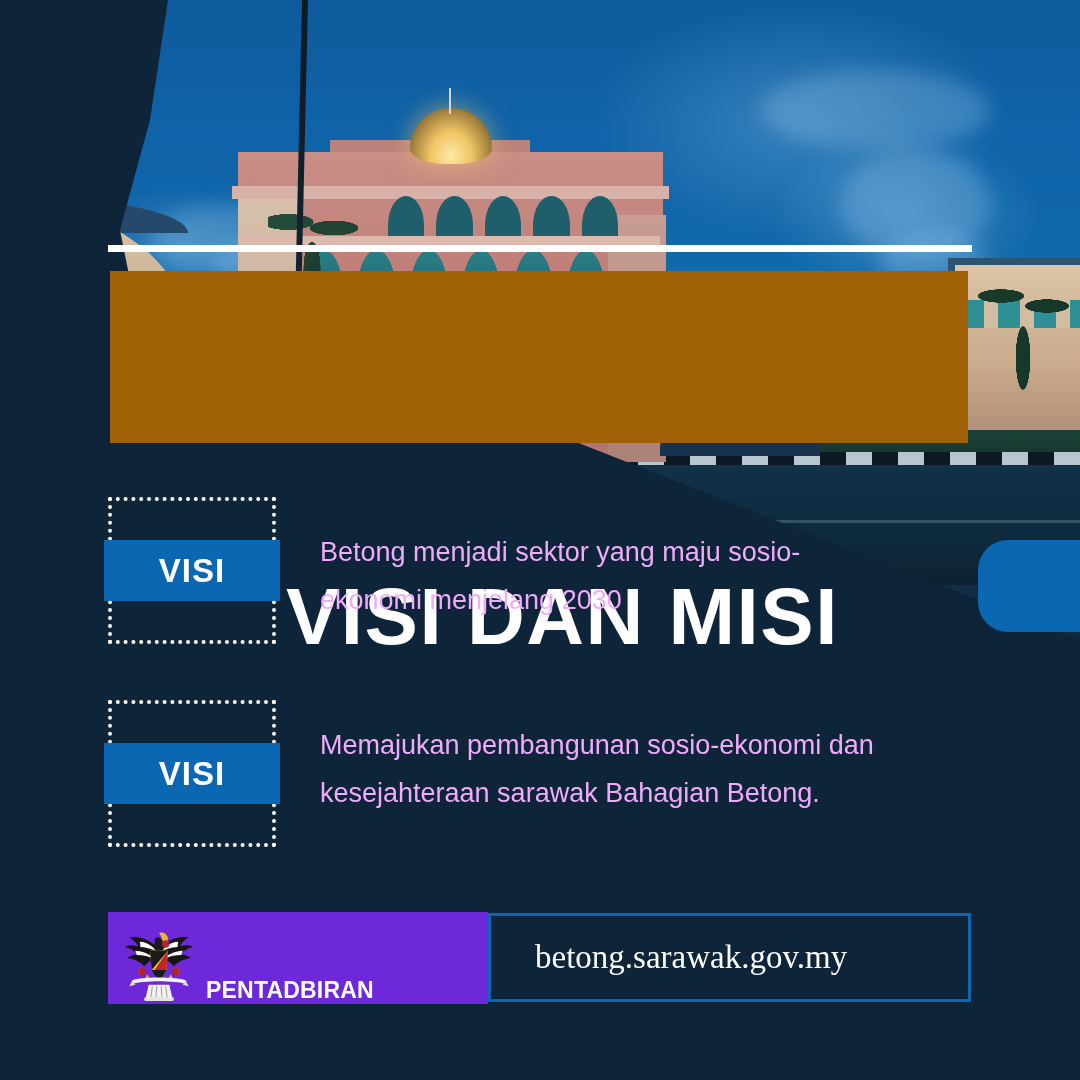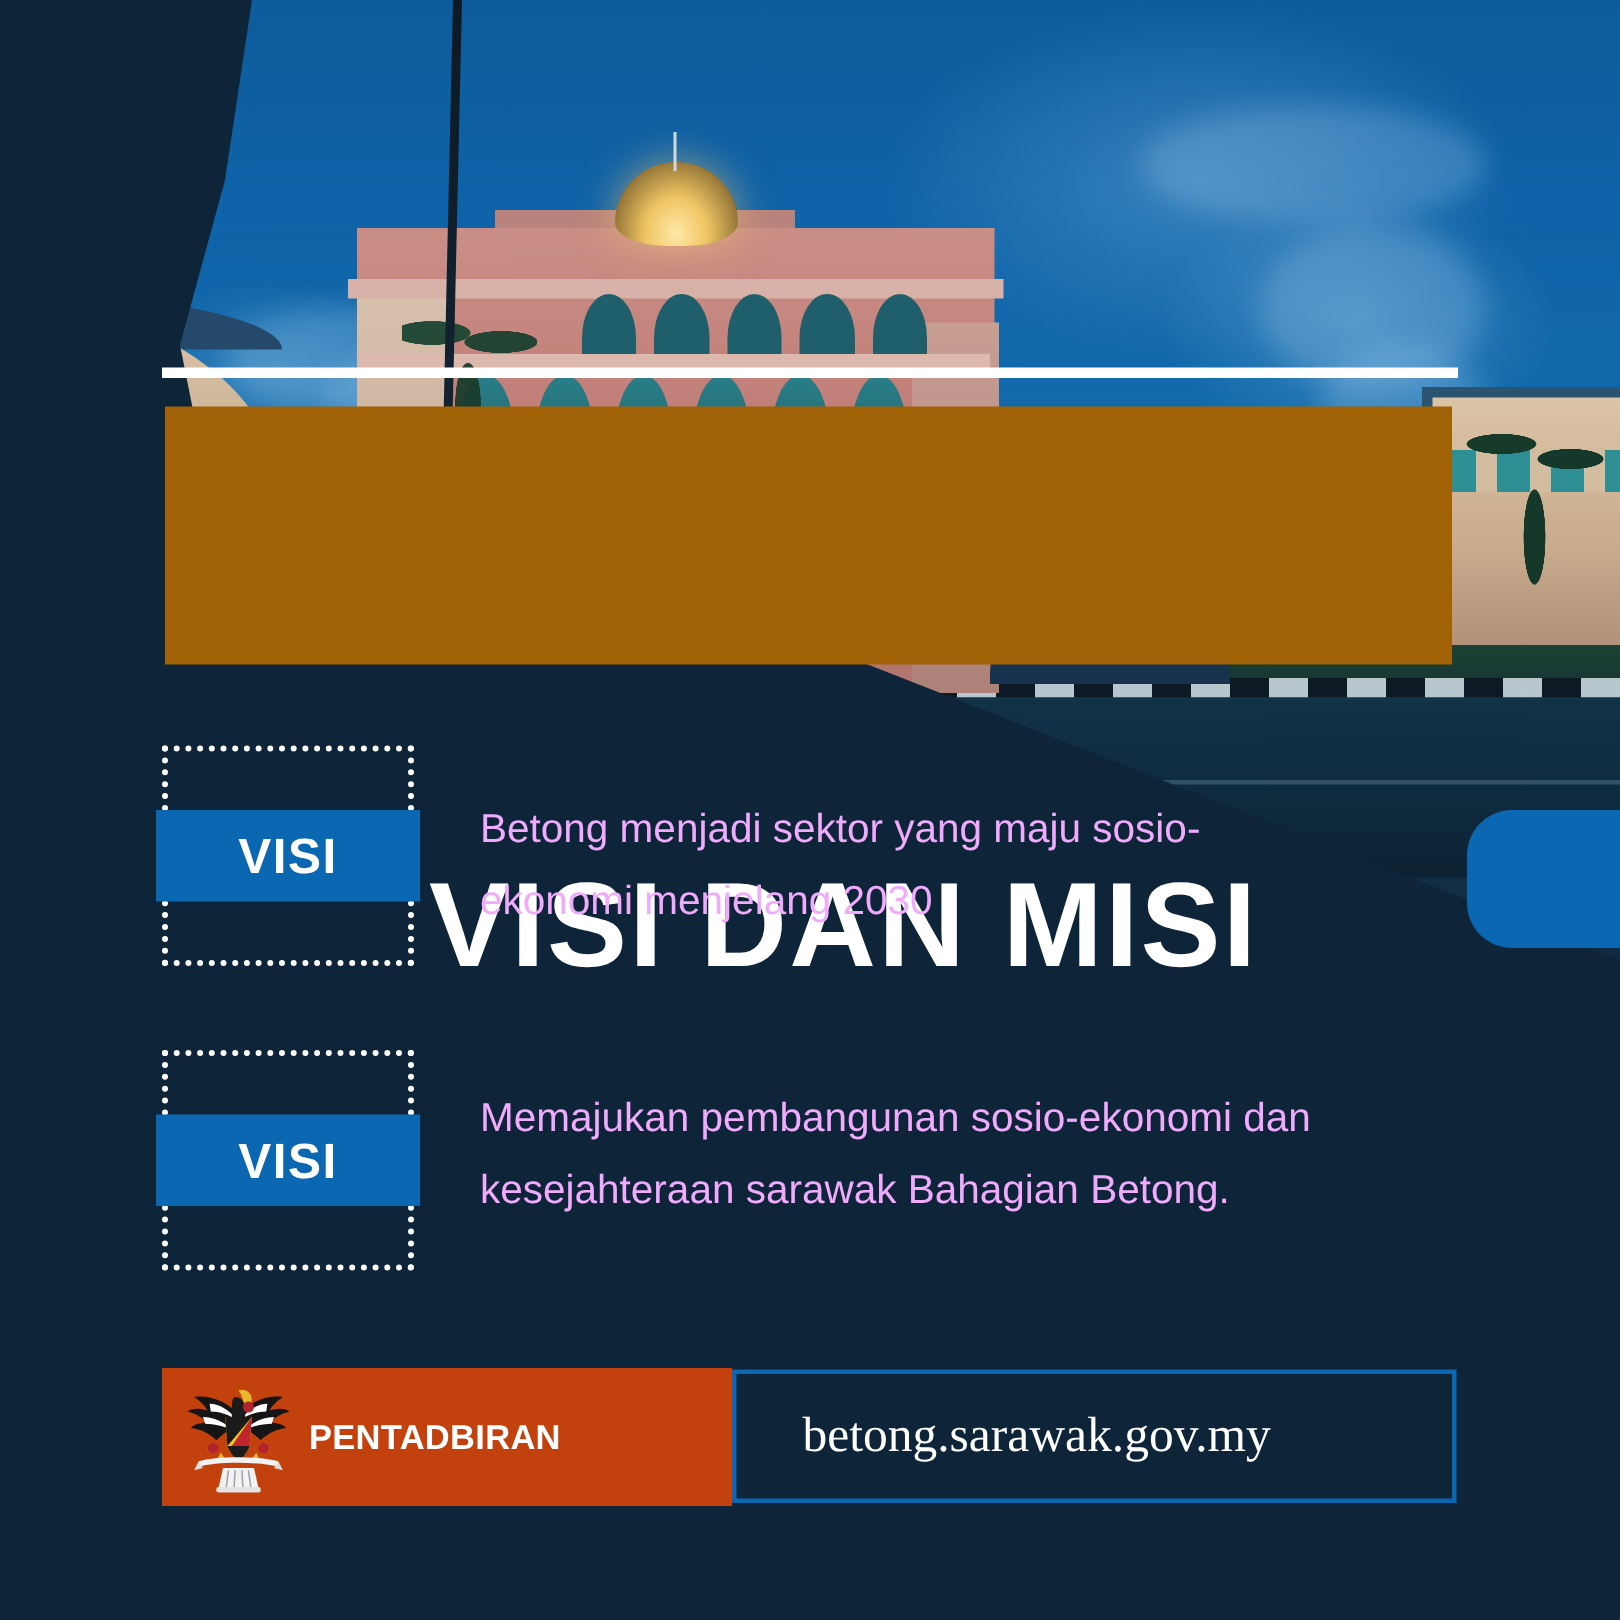--- a/index.html
+++ b/index.html
@@ -300,23 +300,23 @@
     font-size: 27px;
     line-height: 48px;
   }
   .row-misi .row-text { top: 28px; }
 
   
   .footer { position: absolute; left: 108px; top: 912px; width: 864px; height: 92px; }
   .footer-brand {
     position: absolute;
     left: 0; top: 0; width: 380px; height: 92px;
-    background: #c2410c;
+    background: #6d28d9;
     display: flex;
-    align-items: center;
+    align-items: flex-end;
   }
   .crest { width: 74px; height: 80px; margin-left: 14px; flex: none; }
   .brand-text {
     margin-left: 10px;
     color: #ffffff;
     font-size: 23px;
     font-weight: bold;
     line-height: 27px;
     letter-spacing: .2px;
   }

